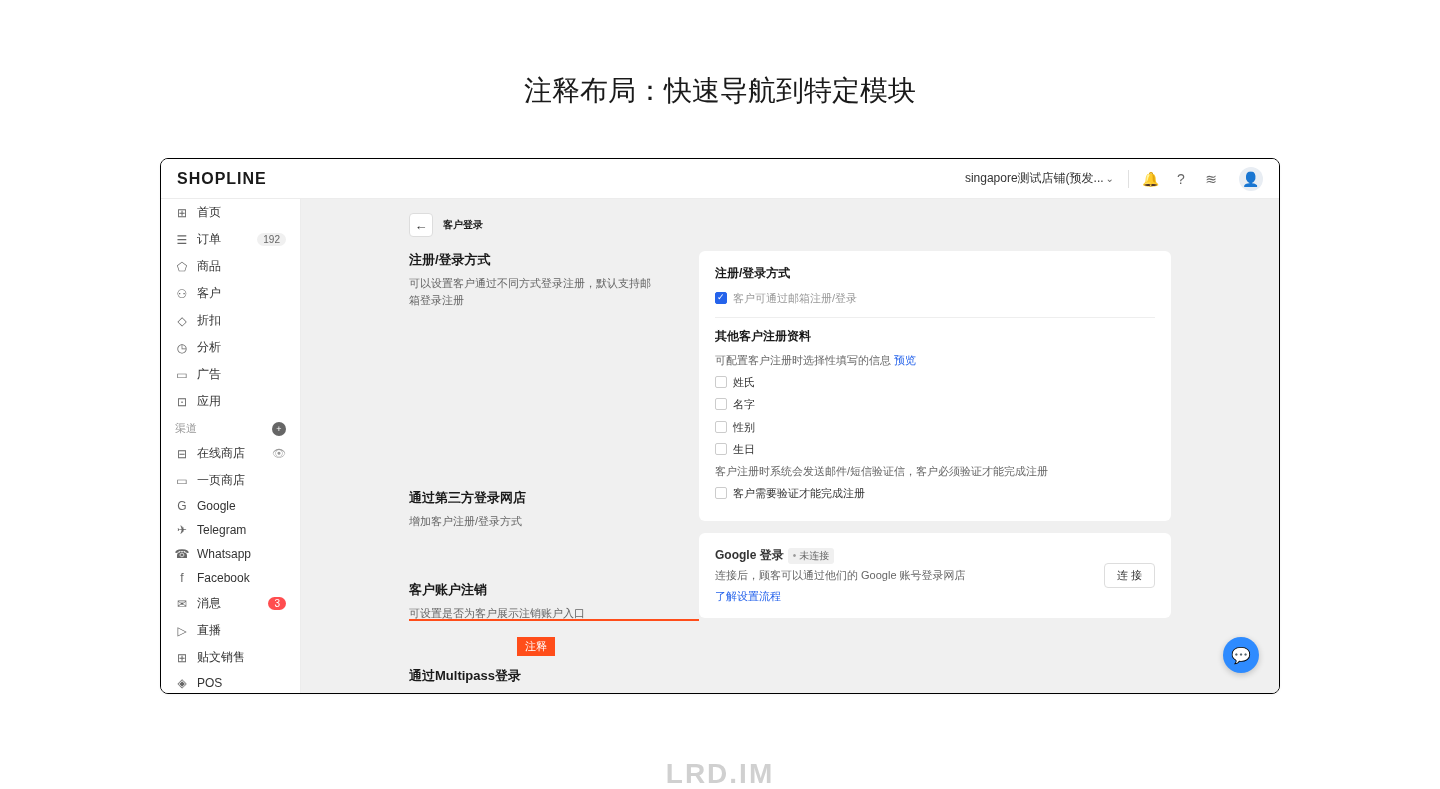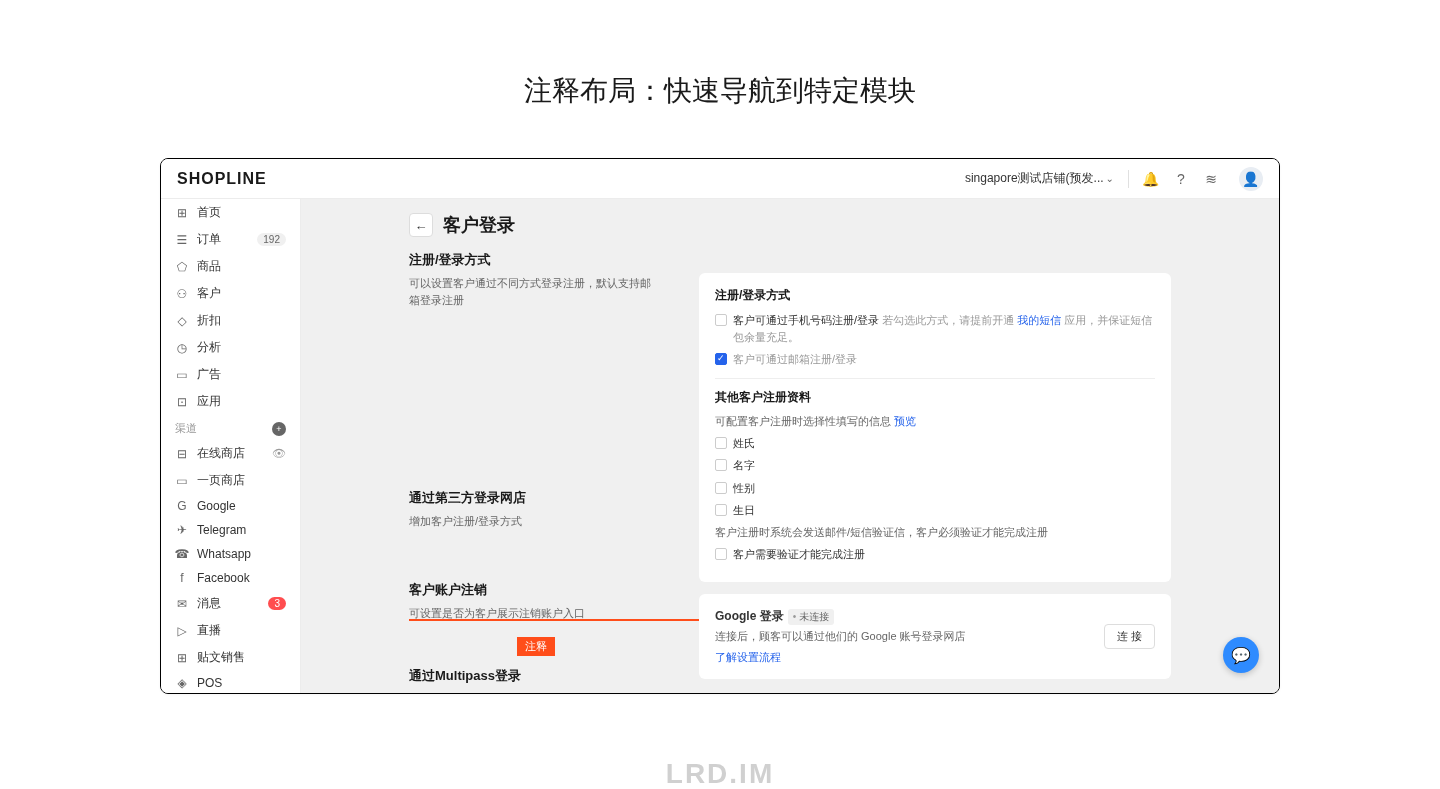--- a/index.html
+++ b/index.html
@@ -21,22 +21,22 @@
 .sidebar-item { display: flex; align-items: center; padding: 5px 14px; font-size: 12px; color: #333; gap: 8px; cursor: pointer; position: relative; }
 .sidebar-icon { width: 14px; height: 14px; display: inline-flex; align-items: center; justify-content: center; font-size: 12px; color: #666; flex-shrink: 0; }
 .sidebar-badge { margin-left: auto; background: #f0f0f0; color: #666; border-radius: 8px; padding: 1px 6px; font-size: 10px; }
 .sidebar-badge.red { background: #ff4d4f; color: #fff; }
 .sidebar-section { font-size: 11px; color: #999; padding: 6px 14px 4px; display: flex; align-items: center; }
 .sidebar-section-action { margin-left: auto; width: 14px; height: 14px; border-radius: 50%; background: #666; color: #fff; display: inline-flex; align-items: center; justify-content: center; font-size: 9px; }
 .sidebar-eye { margin-left: auto; color: #999; font-size: 11px; }
 .content { flex: 1; background: #f0f0f0; overflow-y: auto; position: relative; }
 .content-header { display: flex; align-items: center; padding: 14px 248px 14px 108px; gap: 10px; }
 .back-btn { width: 24px; height: 24px; border: 1px solid #ddd; border-radius: 4px; background: #fff; display: inline-flex; align-items: center; justify-content: center; font-size: 13px; color: #333; }
-.content-title { font-size: 18px; font-weight: 600; color: #1a1a1a; }
-.content-cols { display: flex; gap: 40px; padding: 0 108px 40px; align-items: center; }
+.content-title { font-size: 10px; font-weight: 600; color: #1a1a1a; }
+.content-cols { display: flex; gap: 40px; padding: 0 108px 40px; }
 .col-left { width: 250px; flex-shrink: 0; }
 .col-right { flex: 1; }
 .section-block { margin-bottom: 28px; position: relative; }
 .section-heading { font-size: 13px; font-weight: 600; color: #1a1a1a; margin-bottom: 6px; }
 .section-desc { font-size: 11px; color: #666; line-height: 1.5; }
 .card { background: #fff; border-radius: 6px; padding: 14px 16px; margin-bottom: 12px; position: relative; }
 .card-title { font-size: 12px; font-weight: 600; color: #1a1a1a; margin-bottom: 8px; }
 .card-row { display: flex; align-items: flex-start; gap: 6px; font-size: 11px; color: #333; margin-bottom: 6px; line-height: 1.5; }
 .checkbox { width: 12px; height: 12px; border: 1px solid #ccc; border-radius: 2px; flex-shrink: 0; margin-top: 2px; background: #fff; }
 .checkbox.checked { background: #2563eb; border-color: #2563eb; position: relative; }
@@ -195,24 +195,20 @@
             <div class="section-block">
               <div class="section-heading">通过Multipass登录</div>
             </div>
           </div>
 
           <div class="col-right">
 
             <div class="card">
               <div class="card-title">注册/登录方式</div>
               <div class="card-row">
-                <span class="checkbox"></span>
-                <span><span>客户可通过手机号码注册/登录</span> <span class="muted">若勾选此方式，请提前开通</span> <span class="link">我的短信</span> <span class="muted">应用，并保证短信包余量充足。</span></span>
-              </div>
-              <div class="card-row">
                 <span class="checkbox checked"></span>
                 <span class="muted">客户可通过邮箱注册/登录</span>
               </div>
               <div class="card-hr"></div>
               <div class="card-title">其他客户注册资料</div>
               <div class="card-sub"><span>可配置客户注册时选择性填写的信息</span> <span class="link">预览</span></div>
               <div id="extra-fields">
                   <div class="card-row">
                     <span class="checkbox"></span>
                     <span>姓氏</span>

